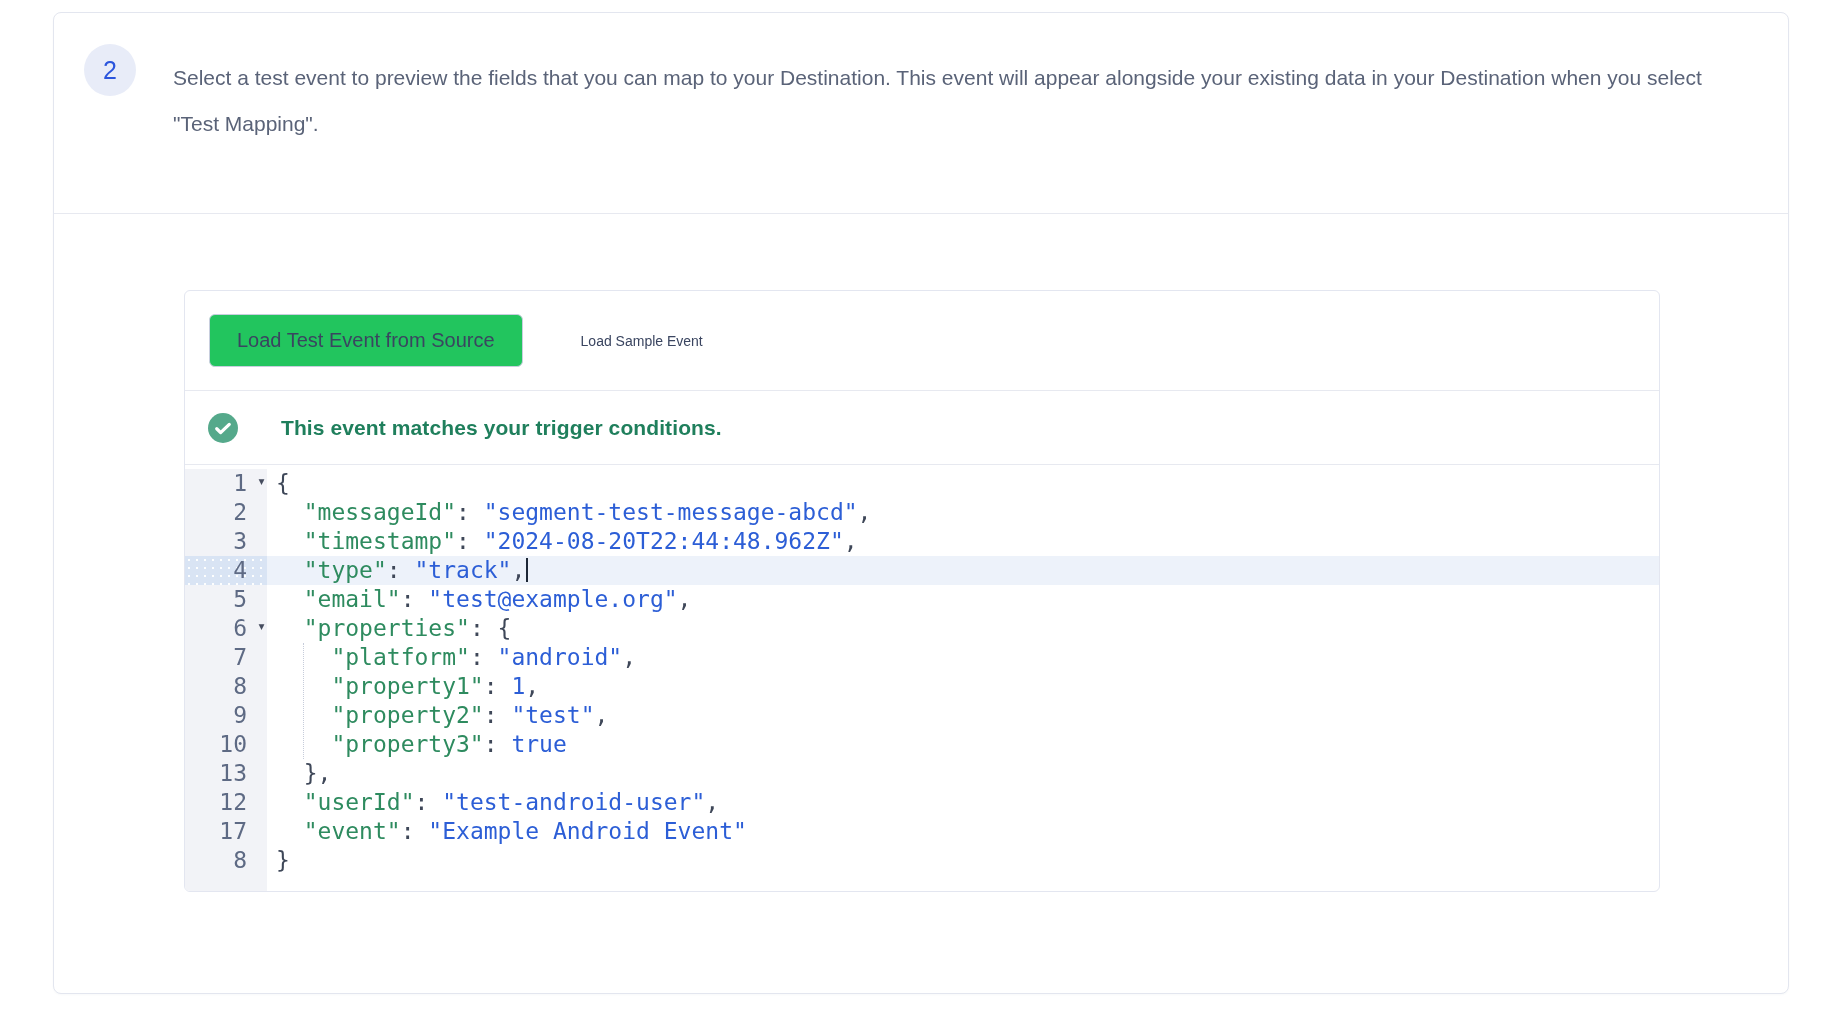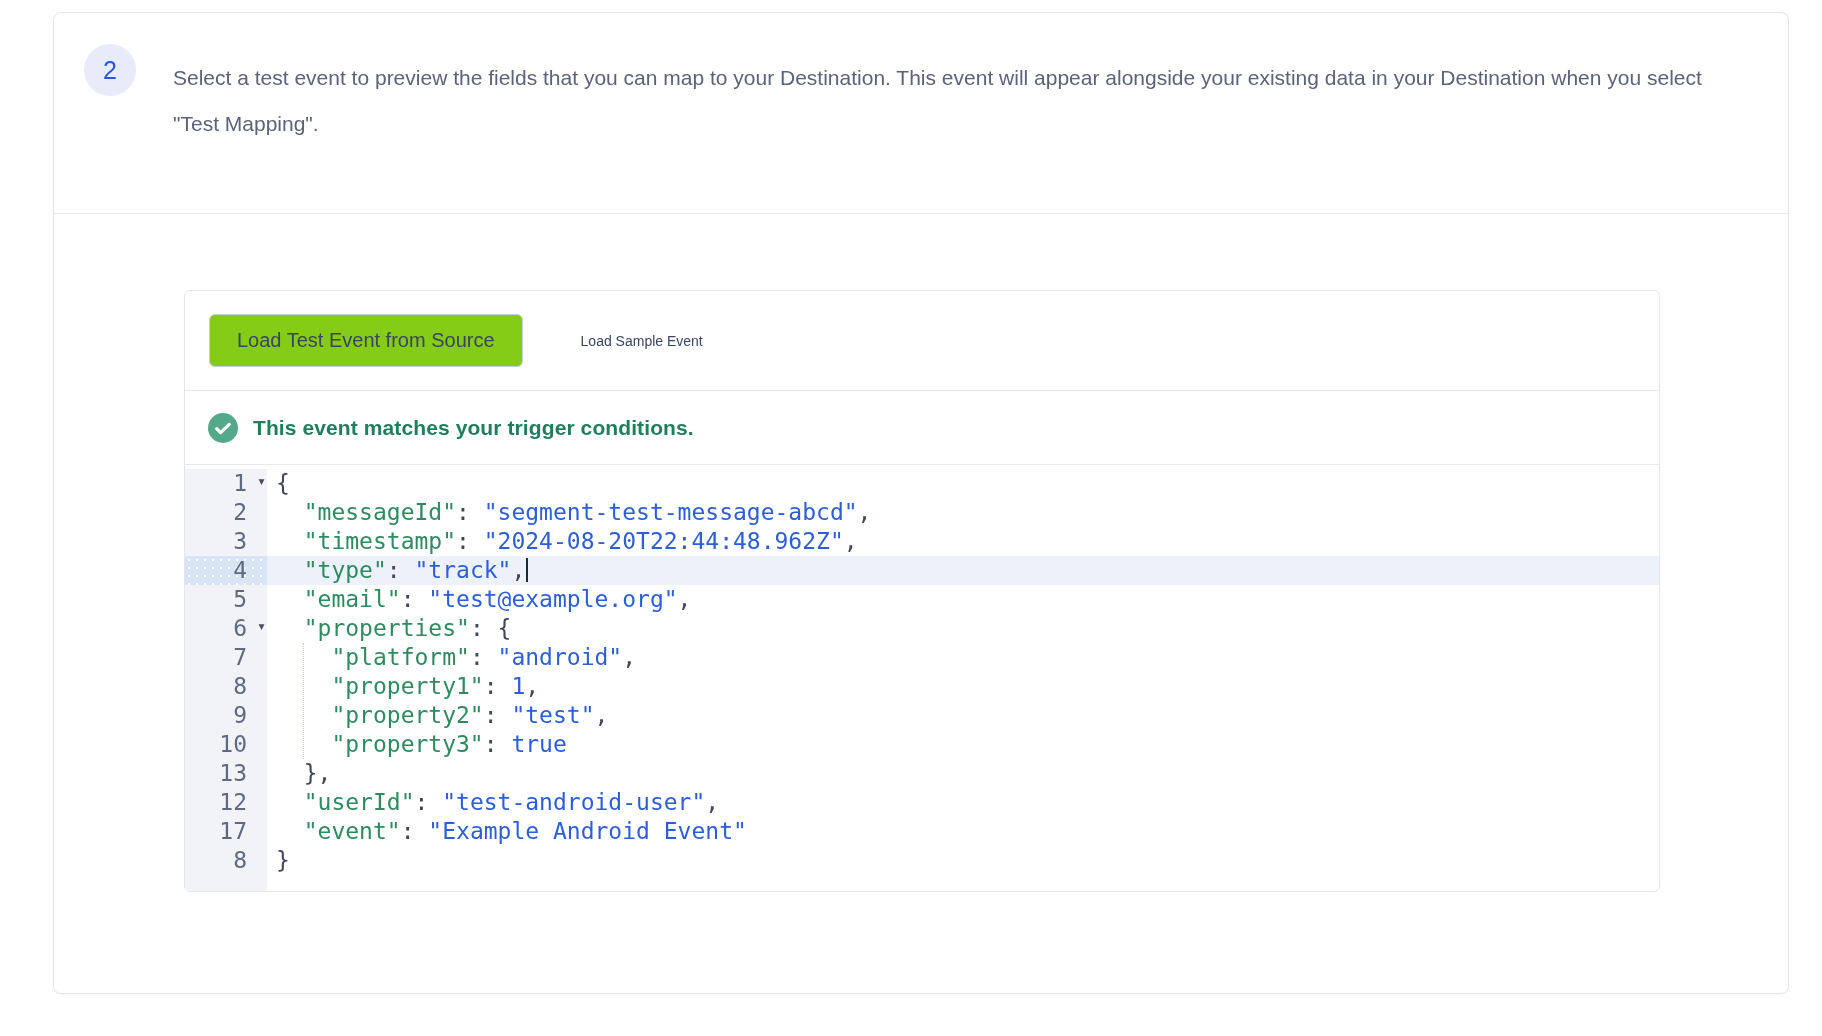--- a/index.html
+++ b/index.html
@@ -23,30 +23,30 @@
   .step-desc { margin-top: 9px; font-size: 21px; color: #5A6378; line-height: 46px; max-width: 1590px; }
 
   
   .content { position: relative; }
   .inner-card { position: absolute; left: 130px; top: 76px; width: 1476px; height: 602px;
     background: #fff; border: 1px solid #E3E6F0; border-radius: 6px; overflow: hidden;
     display: flex; flex-direction: column; }
 
   .button-row { display: flex; align-items: center; height: 100px; padding: 0 24px;
     border-bottom: 1px solid #E7E9F0; flex: none; }
-  .btn-outline { height: 53px; padding: 0 27px; background: #84cc16; border: 1px solid #C8CEDE;
+  .btn-outline { height: 53px; padding: 0 27px; background: #22c55e; border: 1px solid #C8CEDE;
     border-radius: 6px; font-size: 20px; font-weight: 500; color: #3A4560; cursor: pointer;
     font-family: inherit; }
   .btn-ghost { height: 53px; padding: 0 28px; margin-left: 30px; background: transparent; border: none;
     font-size: 14px; font-weight: 500; color: #3A4560; cursor: pointer; font-family: inherit; }
 
   .match-row { display: flex; align-items: center; height: 73px; padding-left: 23px;
     flex: none; }
   .check-icon { width: 30px; height: 30px; flex: none; }
-  .match-text { margin-left: 15px; font-size: 21px; font-weight: 600; color: var(--green-text, #1F7F5C);
+  .match-text { margin-left: 43px; font-size: 21px; font-weight: 600; color: var(--green-text, #1F7F5C);
     letter-spacing: 0.1px; }
 
   
   .editor { position: relative; flex: 1; border-top: 1px solid #E7E9F0; overflow: hidden;
     font-family: "DejaVu Sans Mono", "Liberation Mono", monospace; font-size: 23px; line-height: 29px;
     padding-top: 4px; display: flex; flex-direction: column; cursor: text; }
   .editor-line { display: flex; height: 29px; flex: none; }
   .gutter-cell { width: 82px; flex: none; background: #F2F3F7; color: #5E6A84;
     text-align: right; padding-right: 20px; position: relative; user-select: none; }
   .fold { position: absolute; right: 1px; top: -2px; font-size: 15px; color: #464D5F; cursor: pointer; }

